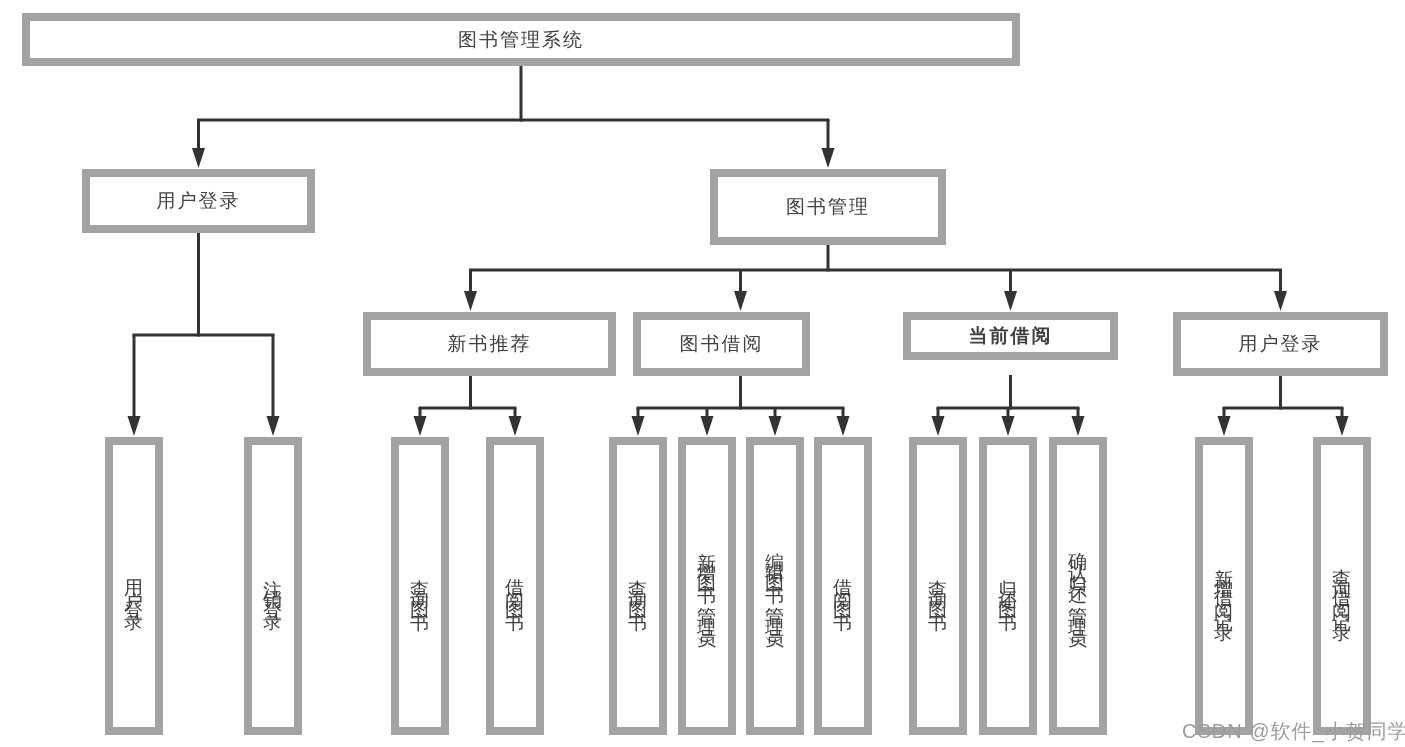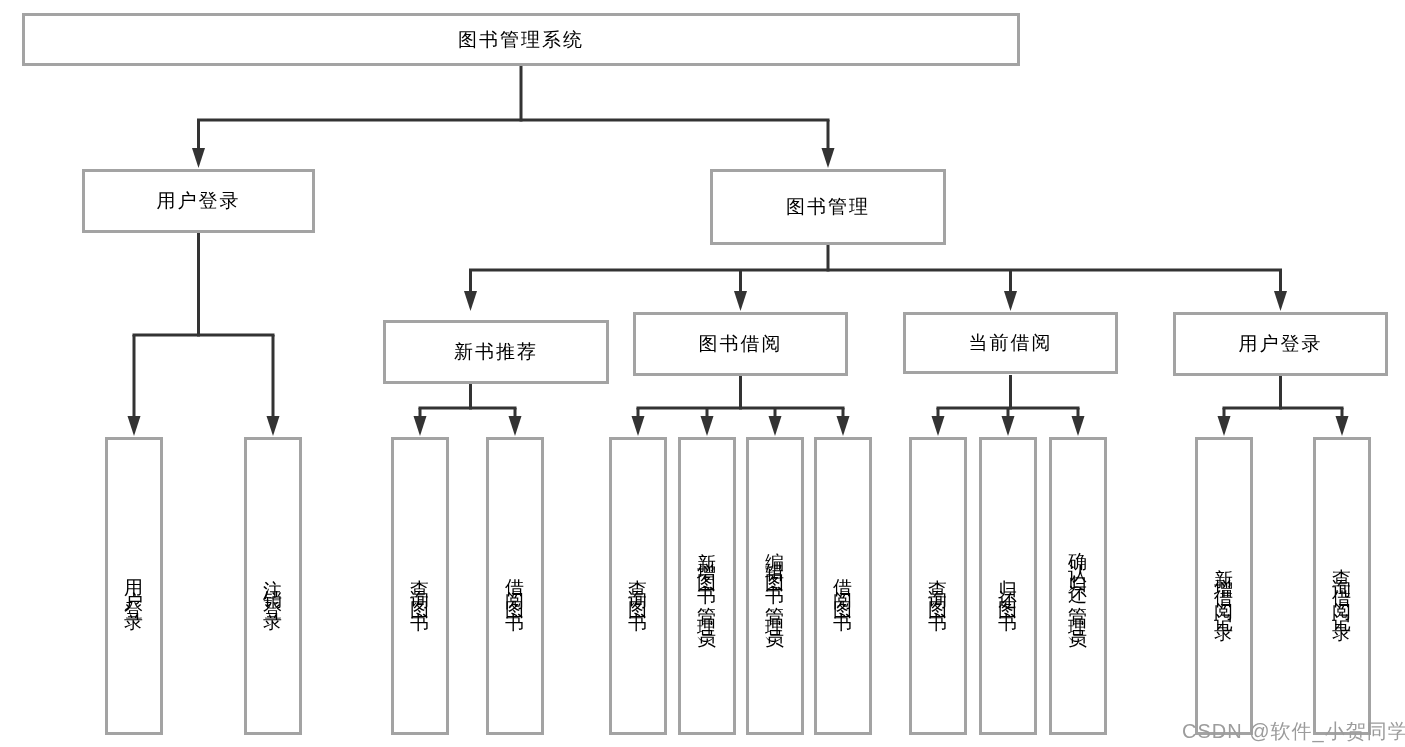--- a/index.html
+++ b/index.html
@@ -18,26 +18,26 @@
   .connectors {
     position: absolute;
     left: 0;
     top: 0;
     width: 1405px;
     height: 747px;
   }
   .box {
     position: absolute;
     box-sizing: border-box;
-    border: 3px solid #a3a3a3;
+    border: 8px solid #a3a3a3;
     background: #ffffff;
     display: flex;
     align-items: center;
     justify-content: center;
-    color: #000000;
+    color: #404040;
     font-size: 19px;
     letter-spacing: 2px;
     white-space: nowrap;
   }
   .leaf {
     width: 58px;
     height: 298px;
     top: 437px;
     writing-mode: vertical-rl;
     text-orientation: mixed;
@@ -127,23 +127,23 @@
       <polygon points="1217.5,416 1230.5,416 1224,436"></polygon>
       <polygon points="1335.5,416 1348.5,416 1342,436"></polygon>
     </g>
   </svg>
 
   <div class="box" style="left:22px; top:13px; width:998px; height:53px;">图书管理系统</div>
 
   <div class="box" style="left:82px; top:169px; width:233px; height:64px;">用户登录</div>
   <div class="box" style="left:710px; top:169px; width:236px; height:76px;">图书管理</div>
 
-  <div class="box" style="left:363px; top:320px; width:226px; height:64px;margin-left:20px;">新书推荐</div>
-  <div class="box" style="left:633px; top:312px; width:215px; height:64px;">图书借阅</div>
-  <div class="box" style="left:903px; top:312px; width:215px; height:62px;">当前借阅</div>
+  <div class="box" style="left:363px; top:312px; width:253px; height:64px;">新书推荐</div>
+  <div class="box" style="left:633px; top:312px; width:177px; height:64px;">图书借阅</div>
+  <div class="box" style="left:903px; top:312px; width:215px; height:48px;font-weight:bold;">当前借阅</div>
   <div class="box" style="left:1173px; top:312px; width:215px; height:64px;">用户登录</div>
 
   <div class="box leaf" style="left:105px;">用户登录</div>
   <div class="box leaf" style="left:244px;">注销登录</div>
   <div class="box leaf" style="left:391px;">查询图书</div>
   <div class="box leaf" style="left:486px;">借阅图书</div>
   <div class="box leaf" style="left:609px;">查询图书</div>
   <div class="box leaf" style="left:678px;">新增图书（管理员）</div>
   <div class="box leaf" style="left:746px;">编辑图书（管理员）</div>
   <div class="box leaf" style="left:814px;">借阅图书</div>

